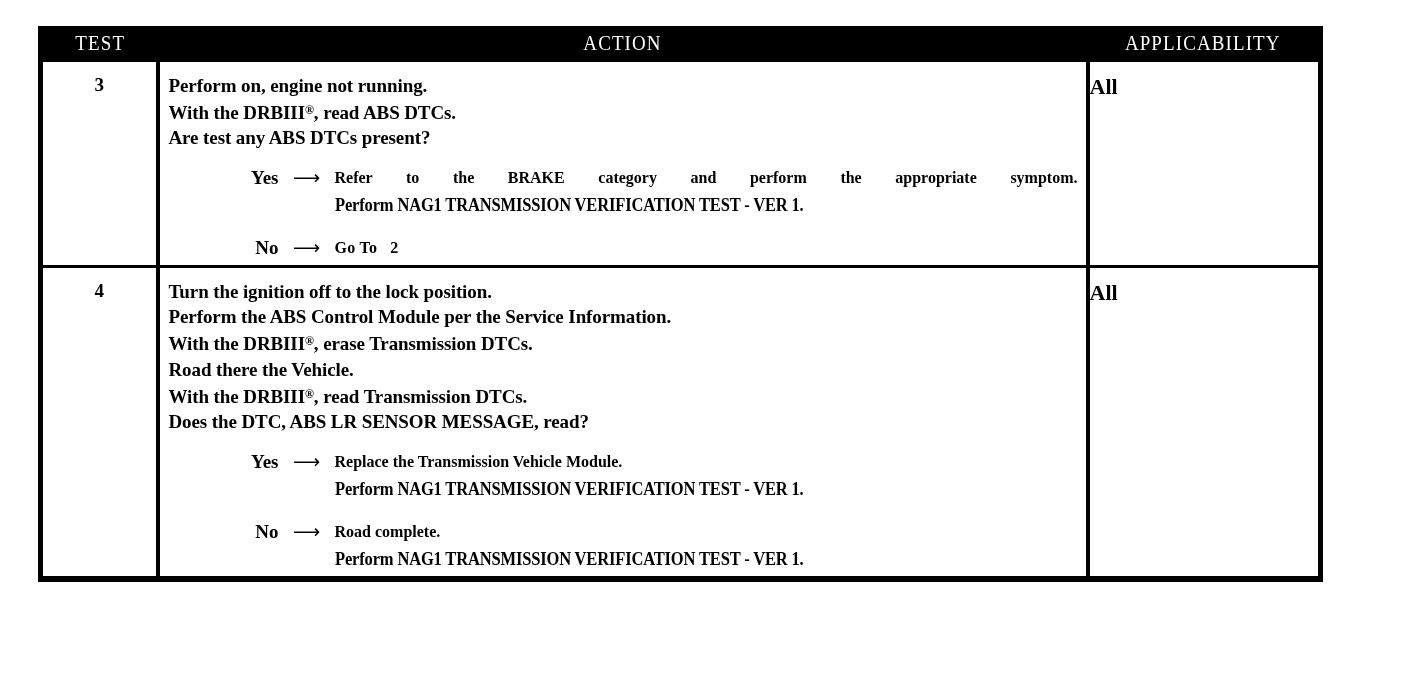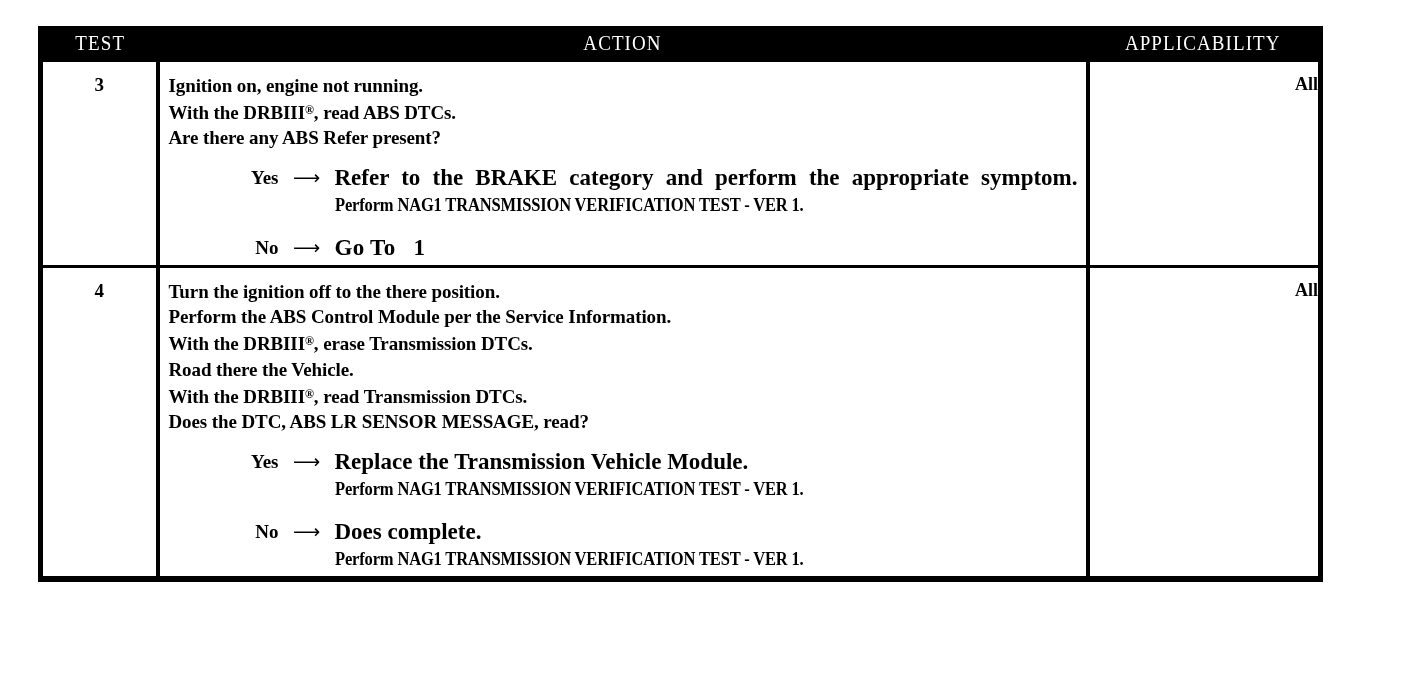--- a/index.html
+++ b/index.html
@@ -79,23 +79,23 @@
     font-weight: bold;
     font-size: 19px;
     padding-top: 12px;
     border-right: 4px solid #000;
   }
   td.c-action {
     padding: 11px 8px 4px 9px;
     border-right: 4px solid #000;
   }
   td.c-appl {
-    text-align: right;
-    font-weight: bold;
-    font-size: 18px;
+    text-align: left;
+    font-weight: bold;
+    font-size: 22px;
     padding-top: 12px;
   }
 
   
   .stmt-list { margin: 0; }
   .stmt {
     font-size: 19px;
     font-weight: bold;
     line-height: 25px;
     white-space: pre;
@@ -130,21 +130,21 @@
     text-align: center;
     font-size: 19px;
     line-height: 27px;
     font-family: "DejaVu Sans", sans-serif;
   }
   .br-body {
     flex: 1 1 auto;
     min-width: 0;
   }
   .br-line {
-    font-size: 23px;
+    font-size: 16px;
     font-weight: bold;
     line-height: 27px;
     white-space: pre;
   }
   .br-line.justify {
     white-space: normal;
     text-align: justify;
     text-align-last: justify;
     line-height: 27px;
   }
@@ -179,55 +179,55 @@
       </tr>
     </thead>
 
     <tbody>
 
       <tr class="first-body-row">
         <td class="c-test">3</td>
         <td class="c-action">
 
           <div class="stmt-list">
-            <div class="stmt">Ignition on, engine not running.</div>
+            <div class="stmt">Perform on, engine not running.</div>
             <div class="stmt">With the DRB<span>III</span><span class="sup-reg">®</span>, read ABS DTCs.</div>
-            <div class="stmt">Are there any ABS Refer present?</div>
+            <div class="stmt">Are test any ABS DTCs present?</div>
           </div>
 
           <div class="branches">
 
             <div class="branch">
               <div class="br-label">Yes</div>
               <div class="br-arrow">⟶</div>
               <div class="br-body">
                 <div class="br-line justify">Refer to the BRAKE category and perform the appropriate symptom.</div>
                 <div class="br-line verif">Perform NAG1 TRANSMISSION VERIFICATION TEST - VER 1.</div>
               </div>
             </div>
 
             <div class="branch">
               <div class="br-label">No</div>
               <div class="br-arrow">⟶</div>
               <div class="br-body">
-                <div class="br-line goto">Go To   1</div>
+                <div class="br-line goto">Go To   2</div>
               </div>
             </div>
 
           </div>
         </td>
         <td class="c-appl">All</td>
       </tr>
 
       <tr>
         <td class="c-test">4</td>
         <td class="c-action">
 
           <div class="stmt-list">
-            <div class="stmt">Turn the ignition off to the there position.</div>
+            <div class="stmt">Turn the ignition off to the lock position.</div>
             <div class="stmt">Perform the ABS Control Module per the Service Information.</div>
             <div class="stmt">With the DRB<span>III</span><span class="sup-reg">®</span>, erase Transmission DTCs.</div>
             <div class="stmt">Road there the Vehicle.</div>
             <div class="stmt">With the DRB<span>III</span><span class="sup-reg">®</span>, read Transmission DTCs.</div>
             <div class="stmt">Does the DTC, ABS LR SENSOR MESSAGE, read?</div>
           </div>
 
           <div class="branches">
 
             <div class="branch">
@@ -236,21 +236,21 @@
               <div class="br-body">
                 <div class="br-line">Replace the Transmission Vehicle Module.</div>
                 <div class="br-line verif">Perform NAG1 TRANSMISSION VERIFICATION TEST - VER 1.</div>
               </div>
             </div>
 
             <div class="branch">
               <div class="br-label">No</div>
               <div class="br-arrow">⟶</div>
               <div class="br-body">
-                <div class="br-line">Does complete.</div>
+                <div class="br-line">Road complete.</div>
                 <div class="br-line verif">Perform NAG1 TRANSMISSION VERIFICATION TEST - VER 1.</div>
               </div>
             </div>
 
           </div>
         </td>
         <td class="c-appl">All</td>
       </tr>
 
     </tbody>

